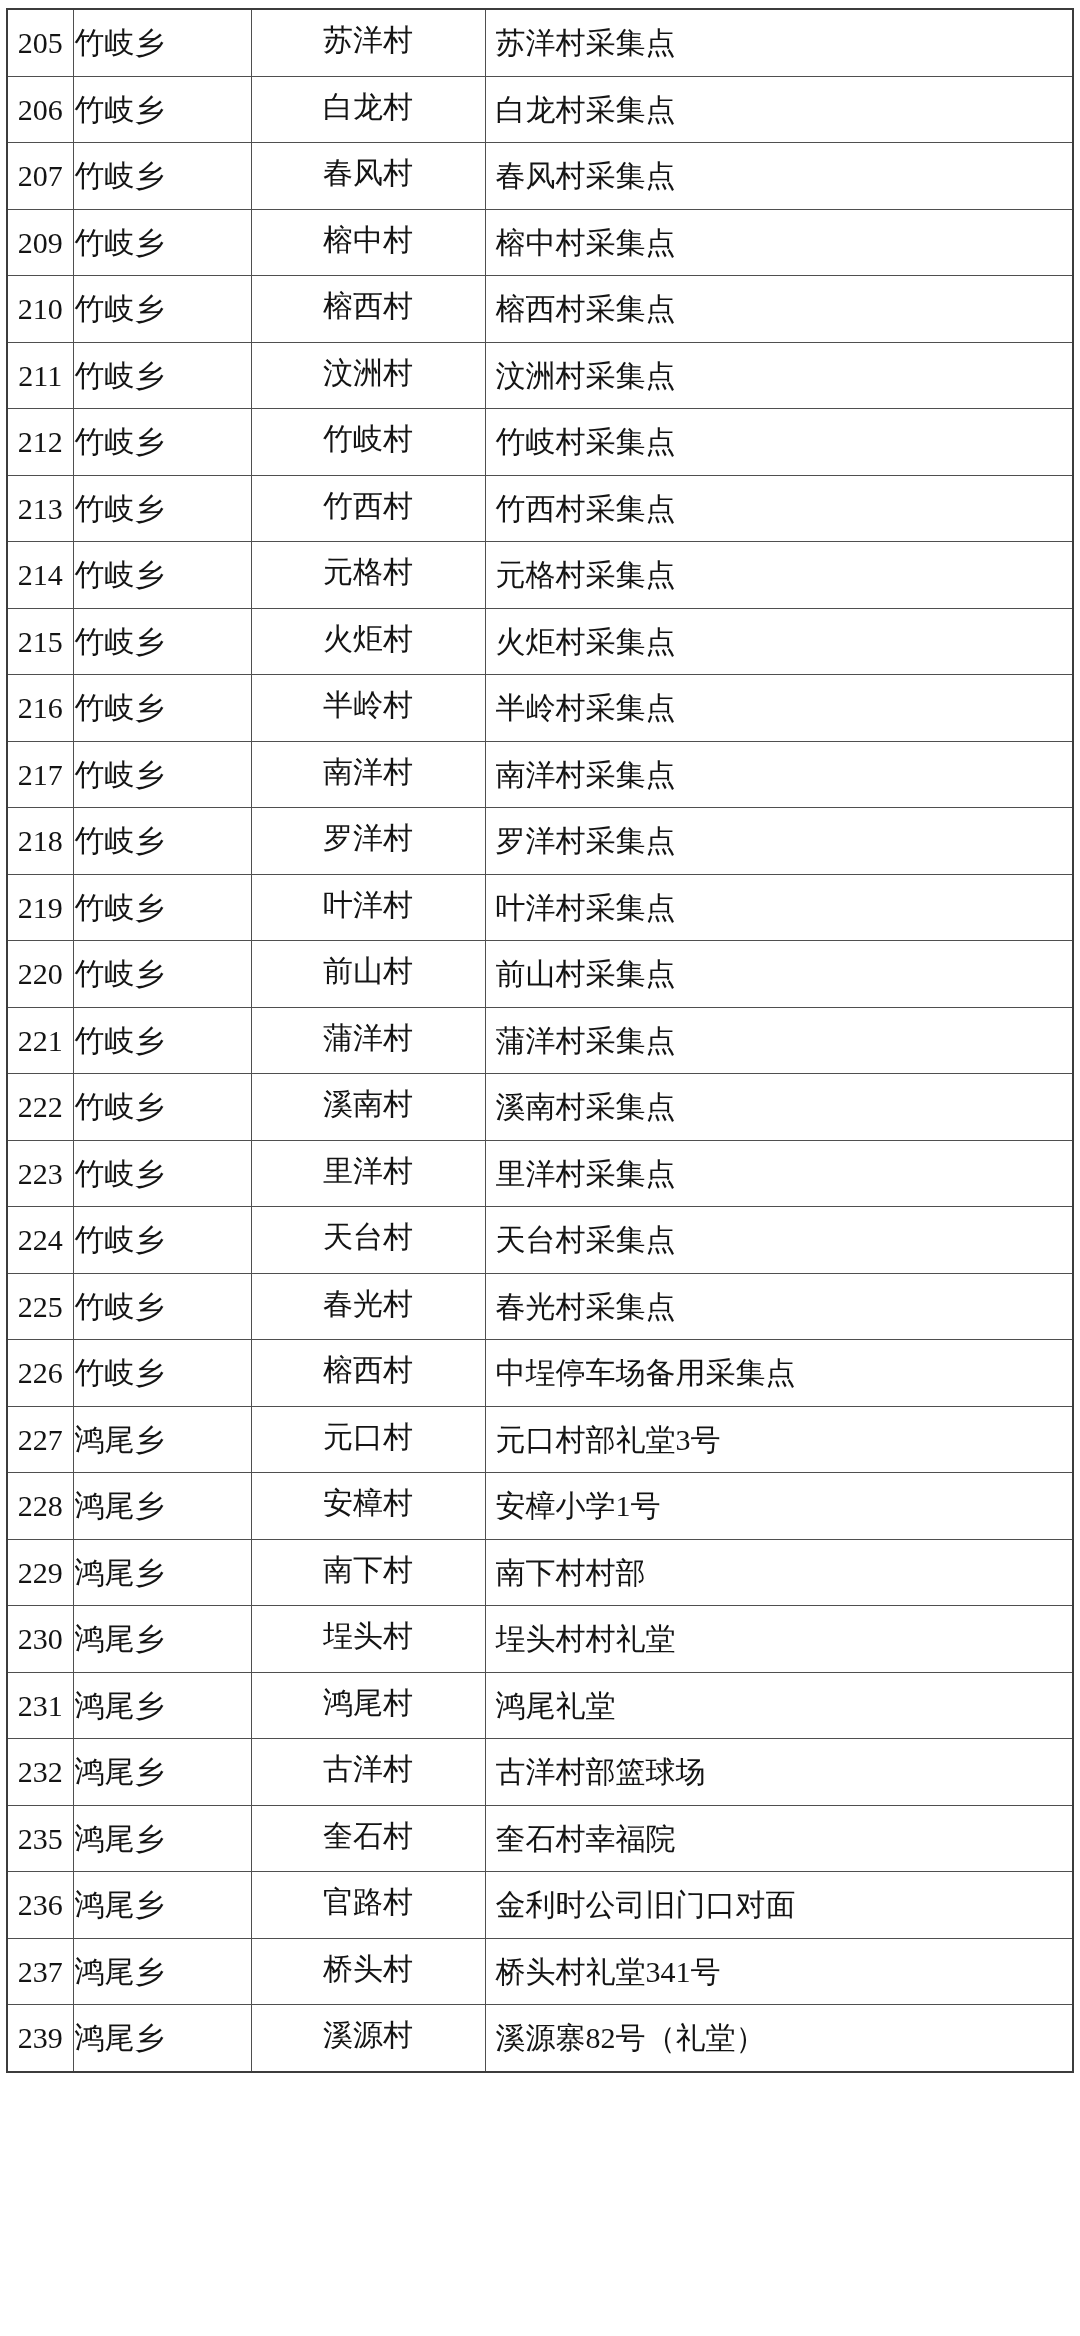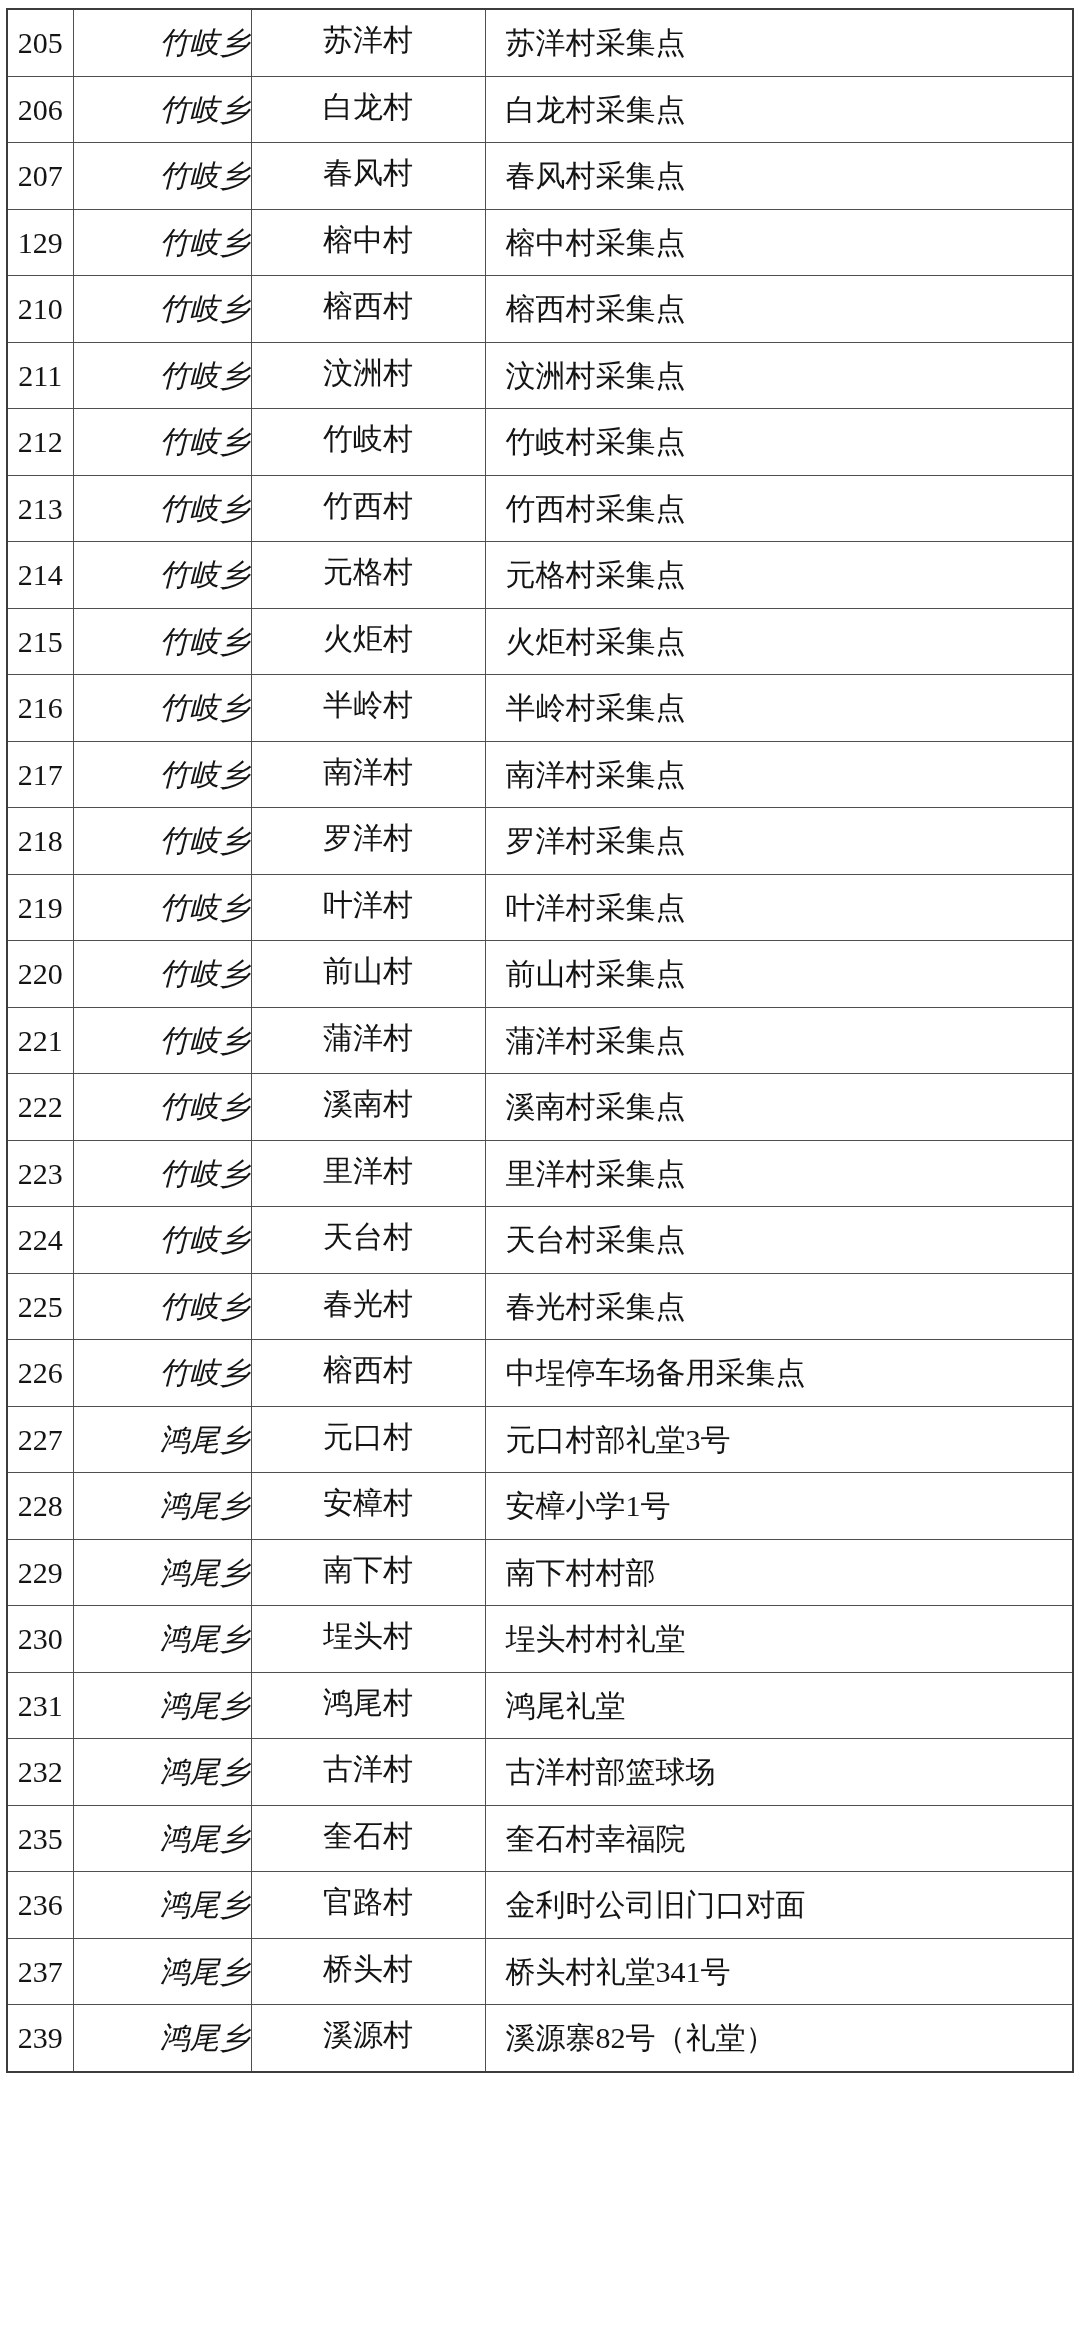--- a/index.html
+++ b/index.html
@@ -30,23 +30,23 @@
     border: 1px solid #4f4f4f;
     height: 63.5px;
     font-size: 30px;
     line-height: 1.1;
     color: #141414;
     background: #ffffff;
     overflow: hidden;
     white-space: nowrap;
   }
   td.c0 { text-align: center; margin-left: 40px; }
-  td.c1 { text-align: right; font-style: italic; }
+  td.c1 { text-align: left; }
   td.c2 { text-align: center; font-family: Liberation Mono, monospace; }
-  td.c3 { text-align: left; padding-left: 20px; }
+  td.c3 { text-align: left; padding-left: 10px; }
   col.col-no   { width: 66px;  }
   col.col-town { width: 178px; }
   col.col-vil  { width: 234px; }
   col.col-pt   { width: auto;  }
 </style>
 </head>
 <body>
 
 <div class="table-wrap">
   <table class="cp-table">
@@ -69,21 +69,21 @@
           <td class="c2">白龙村</td>
           <td class="c3">白龙村采集点</td>
         </tr>
         <tr>
           <td class="c0">207</td>
           <td class="c1">竹岐乡</td>
           <td class="c2">春风村</td>
           <td class="c3">春风村采集点</td>
         </tr>
         <tr>
-          <td class="c0">129</td>
+          <td class="c0">209</td>
           <td class="c1">竹岐乡</td>
           <td class="c2">榕中村</td>
           <td class="c3">榕中村采集点</td>
         </tr>
         <tr>
           <td class="c0">210</td>
           <td class="c1">竹岐乡</td>
           <td class="c2">榕西村</td>
           <td class="c3">榕西村采集点</td>
         </tr>

